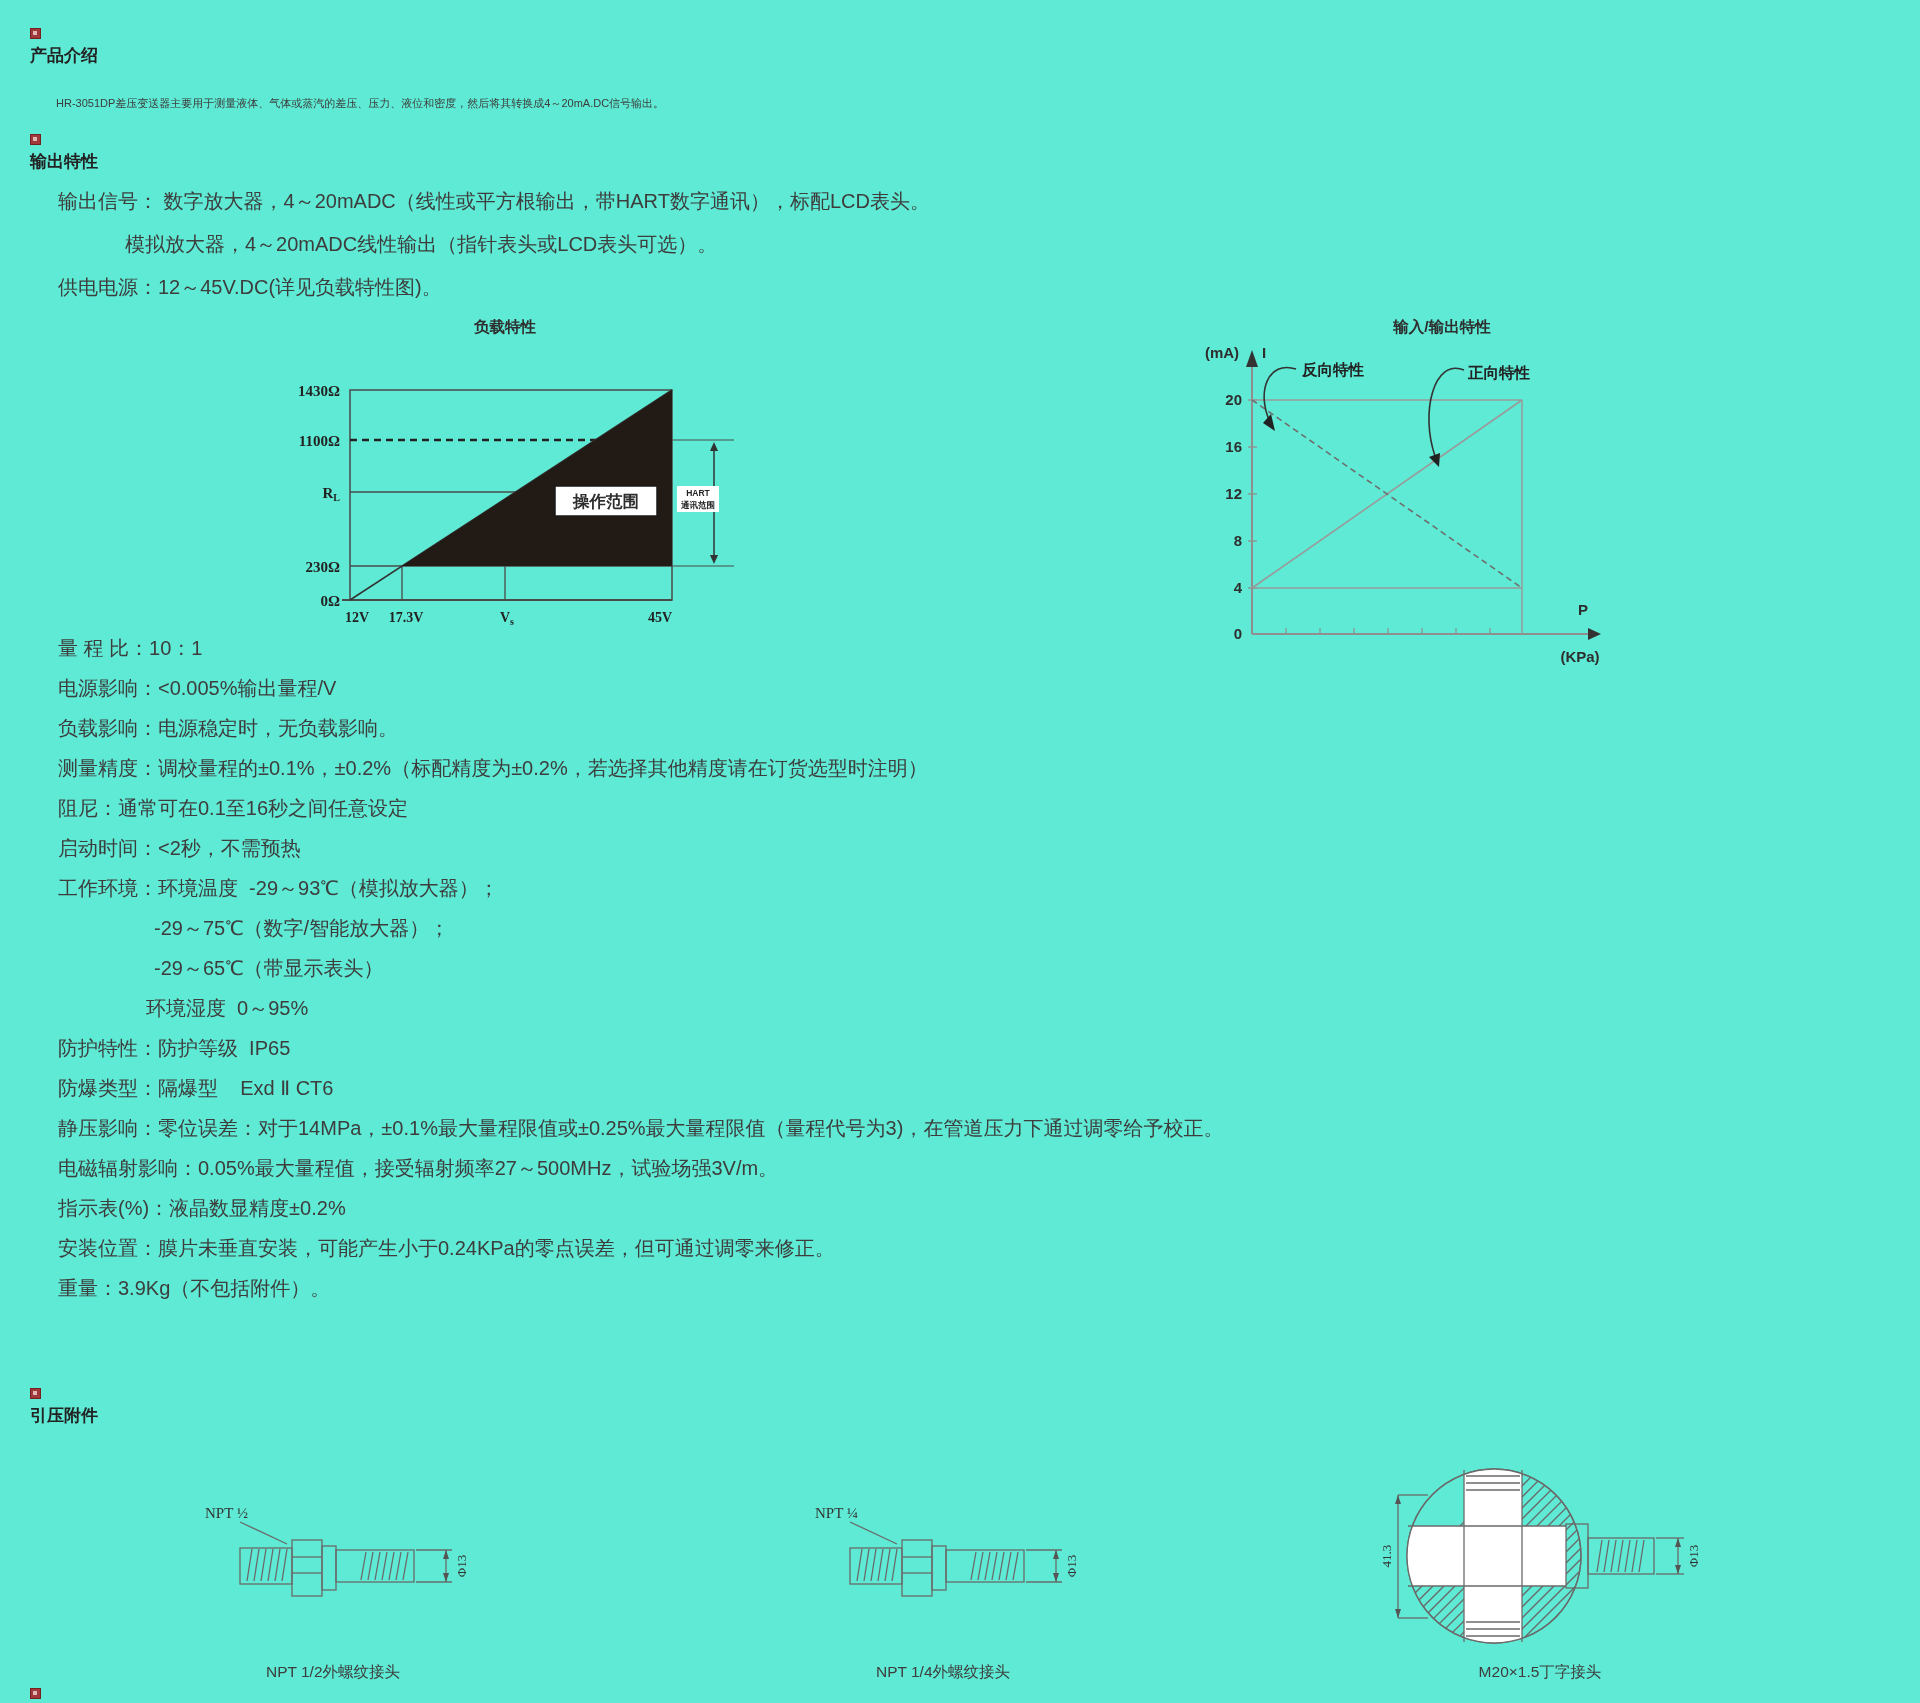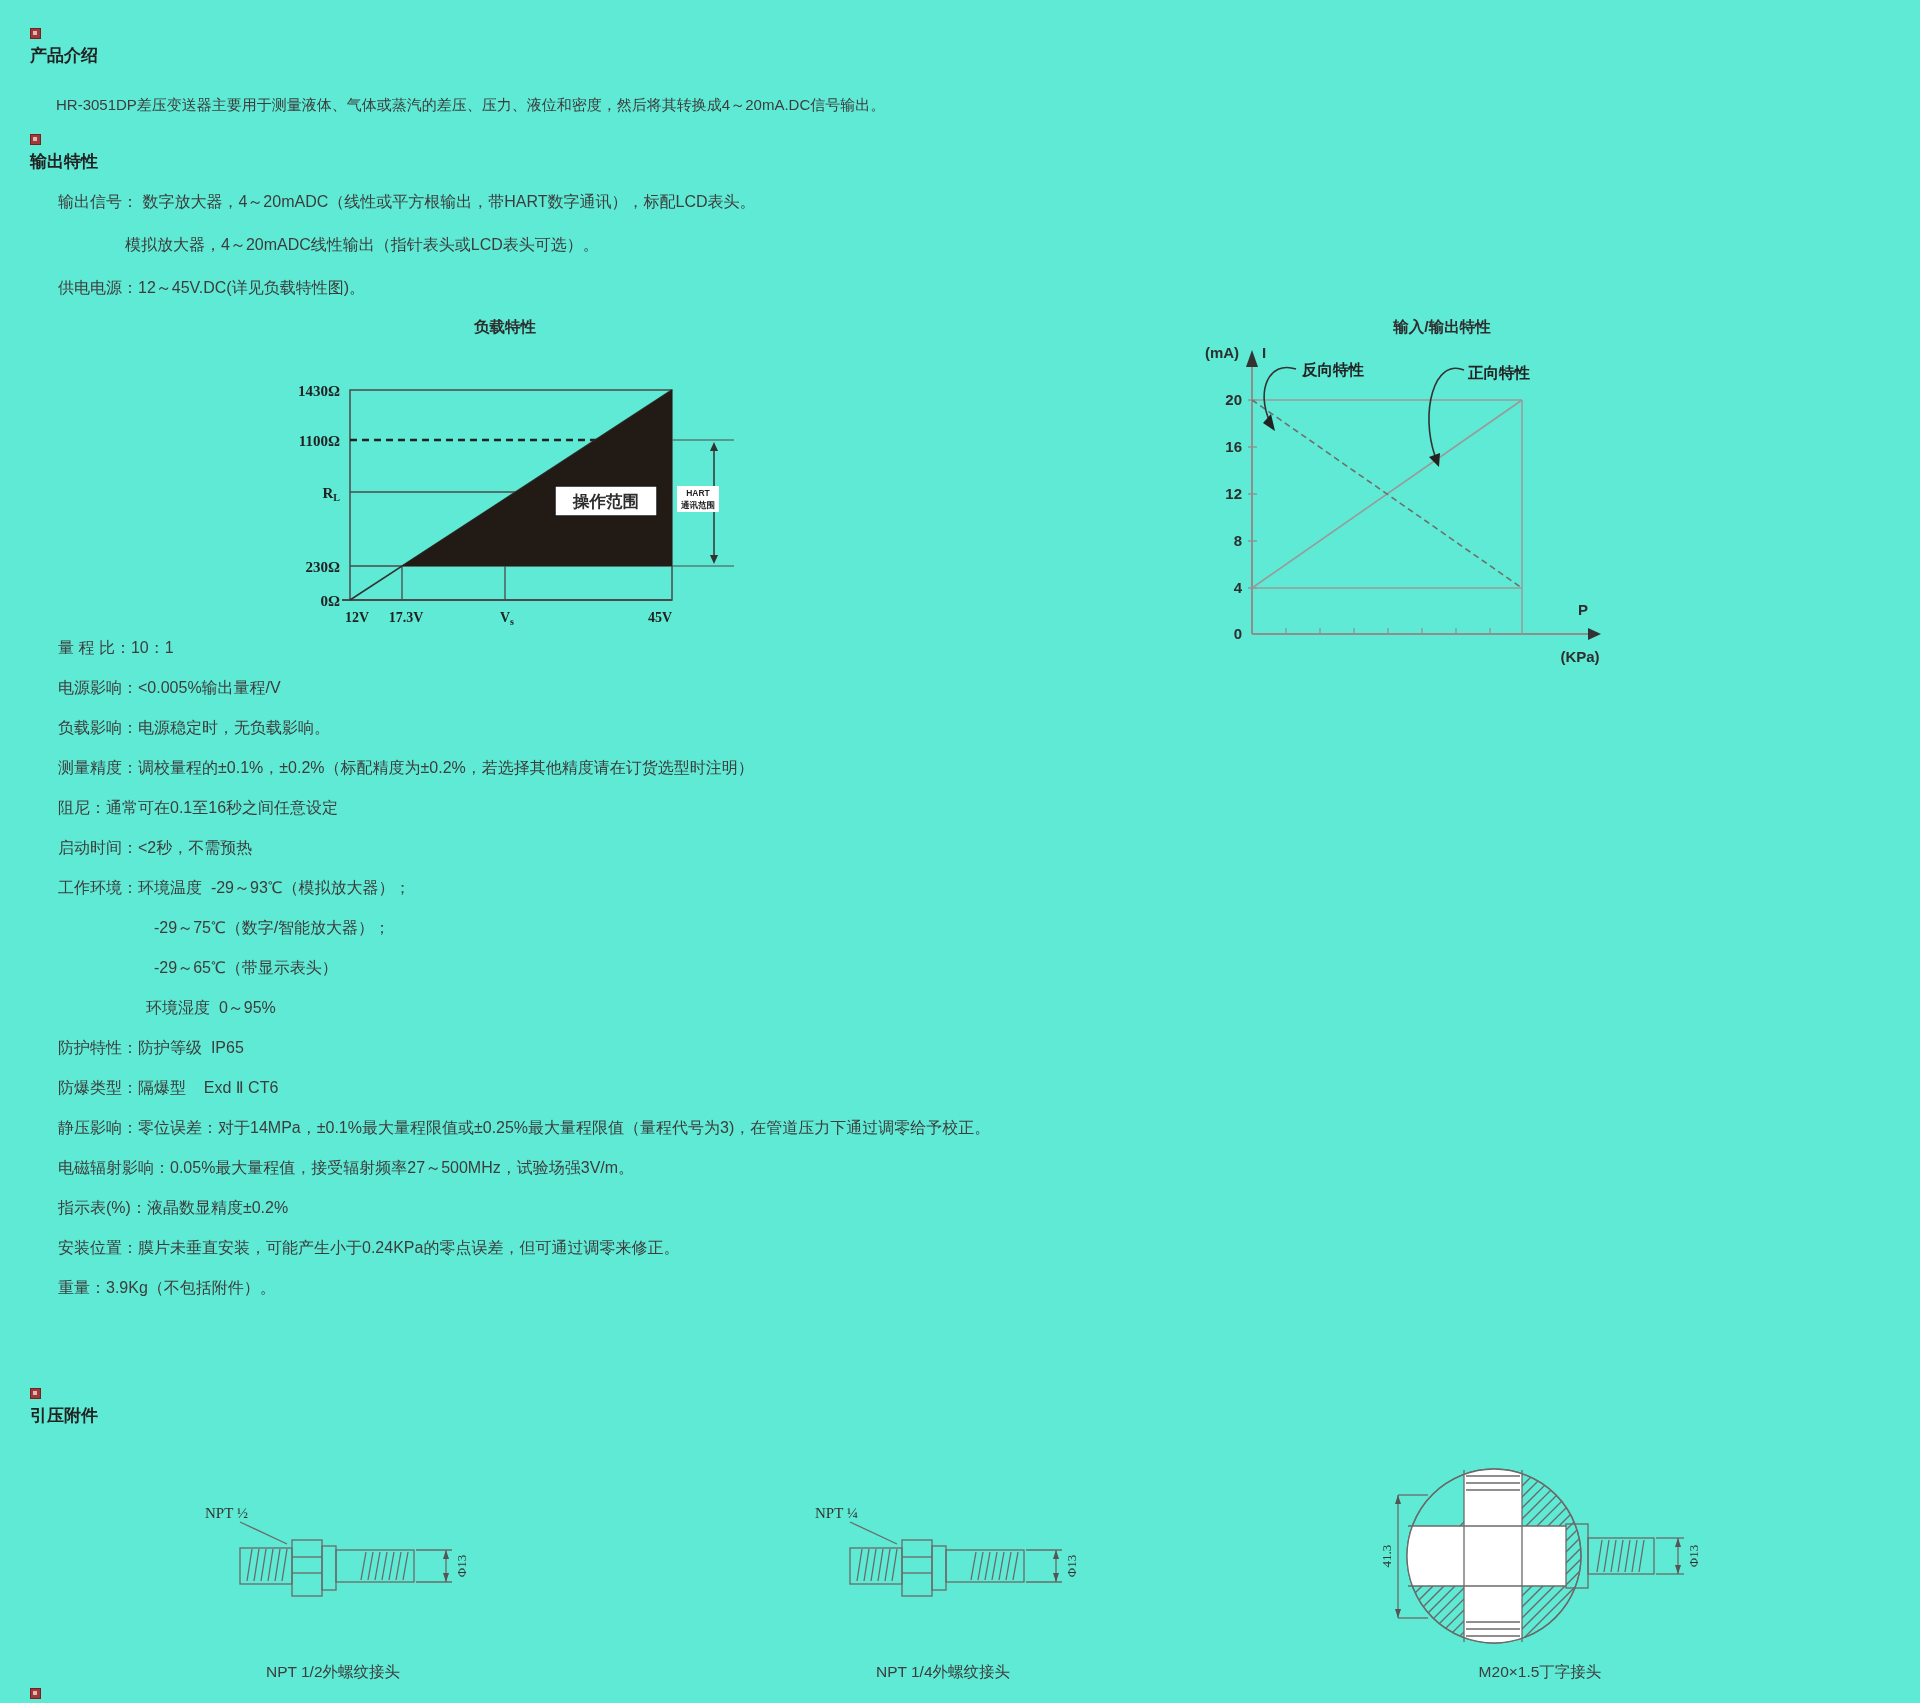--- a/index.html
+++ b/index.html
@@ -1,22 +1,22 @@
 <!DOCTYPE html>
 <html><head>
 <meta charset="utf-8">
 <style>
   html,body{margin:0;padding:0;background:#fff;}
   #page{position:relative;width:1920px;height:1703px;background:#5eead4;overflow:hidden;
         font-family:"Liberation Sans",sans-serif;color:#3d3d3d;}
   .heading{position:absolute;left:30px;font-size:17px;font-weight:bold;color:#222;}
   .bullet{position:absolute;left:30px;width:11px;height:11px;background:#a03a3a;border:1px solid #762020;box-sizing:border-box;}
   .bullet::after{content:"";position:absolute;left:2px;top:2px;width:4px;height:4px;background:#e0b6b6;}
-  .para{position:absolute;left:56px;font-size:15px;color:#3d3d3d;white-space:pre;}
-  .lines{position:absolute;left:58px;font-size:16px;color:#3d3d3d;}
+  .para{position:absolute;left:56px;font-size:11px;color:#3d3d3d;white-space:pre;}
+  .lines{position:absolute;left:58px;font-size:20px;color:#3d3d3d;}
   .lines div{line-height:43px;white-space:pre;}
   .speclist div{line-height:40px;white-space:pre;}
   .ind-a{padding-left:67px;}
   .ind-b{padding-left:96px;}
   .ind-c{padding-left:88px;}
   .chart{position:absolute;}
   svg text{font-family:"Liberation Sans",sans-serif;fill:#2e2e2e;}
   .ctitle{font-size:15.5px;font-weight:bold;}
   .serifnum{font-family:"Liberation Serif",serif;font-weight:bold;font-size:15px;fill:#222;}
   .serifx{font-family:"Liberation Serif",serif;font-weight:bold;font-size:14px;fill:#222;}

